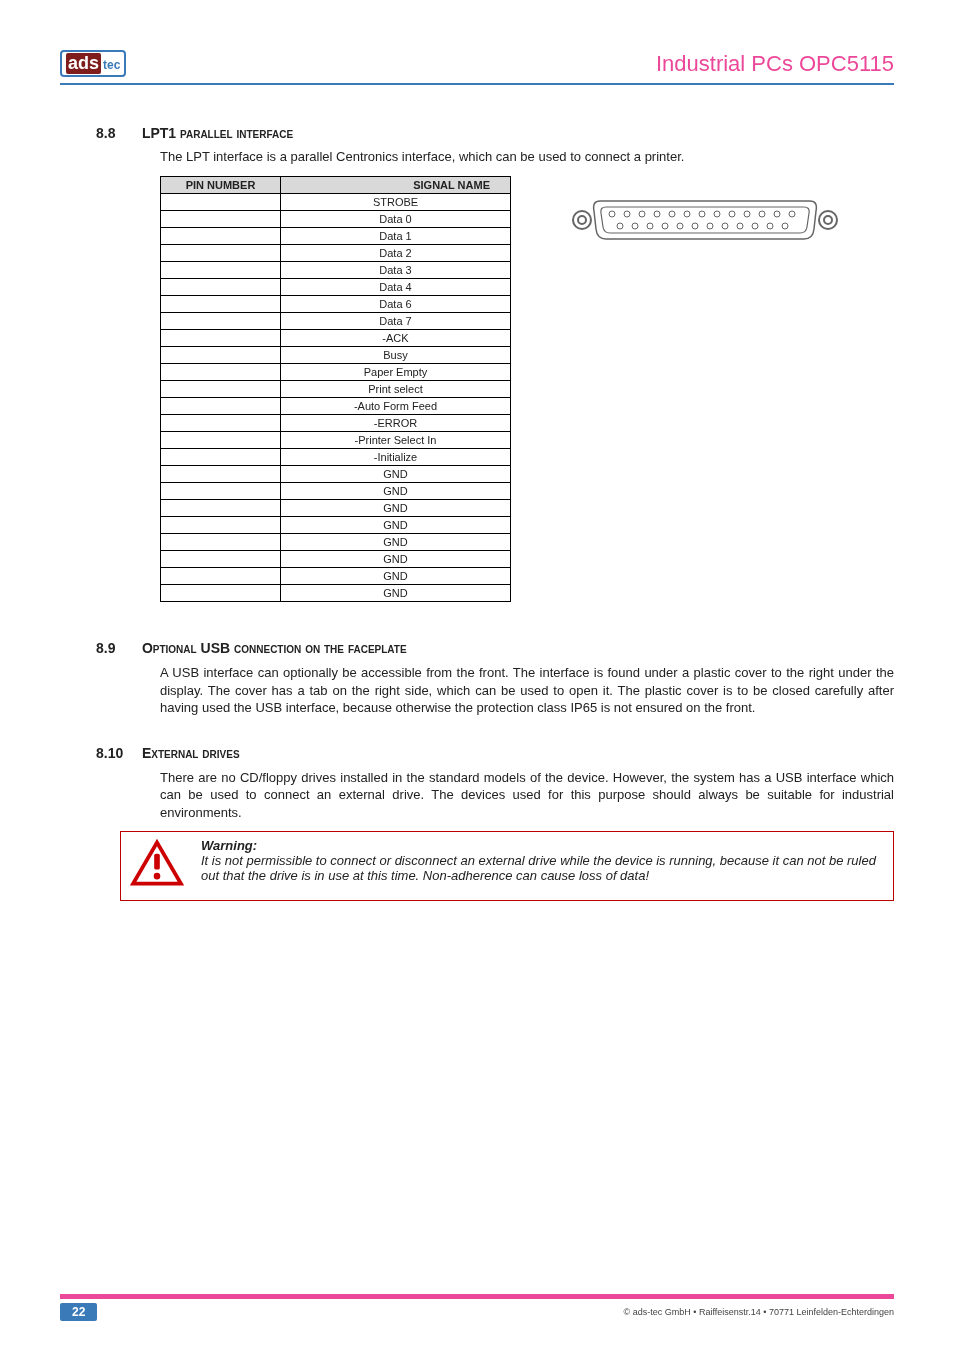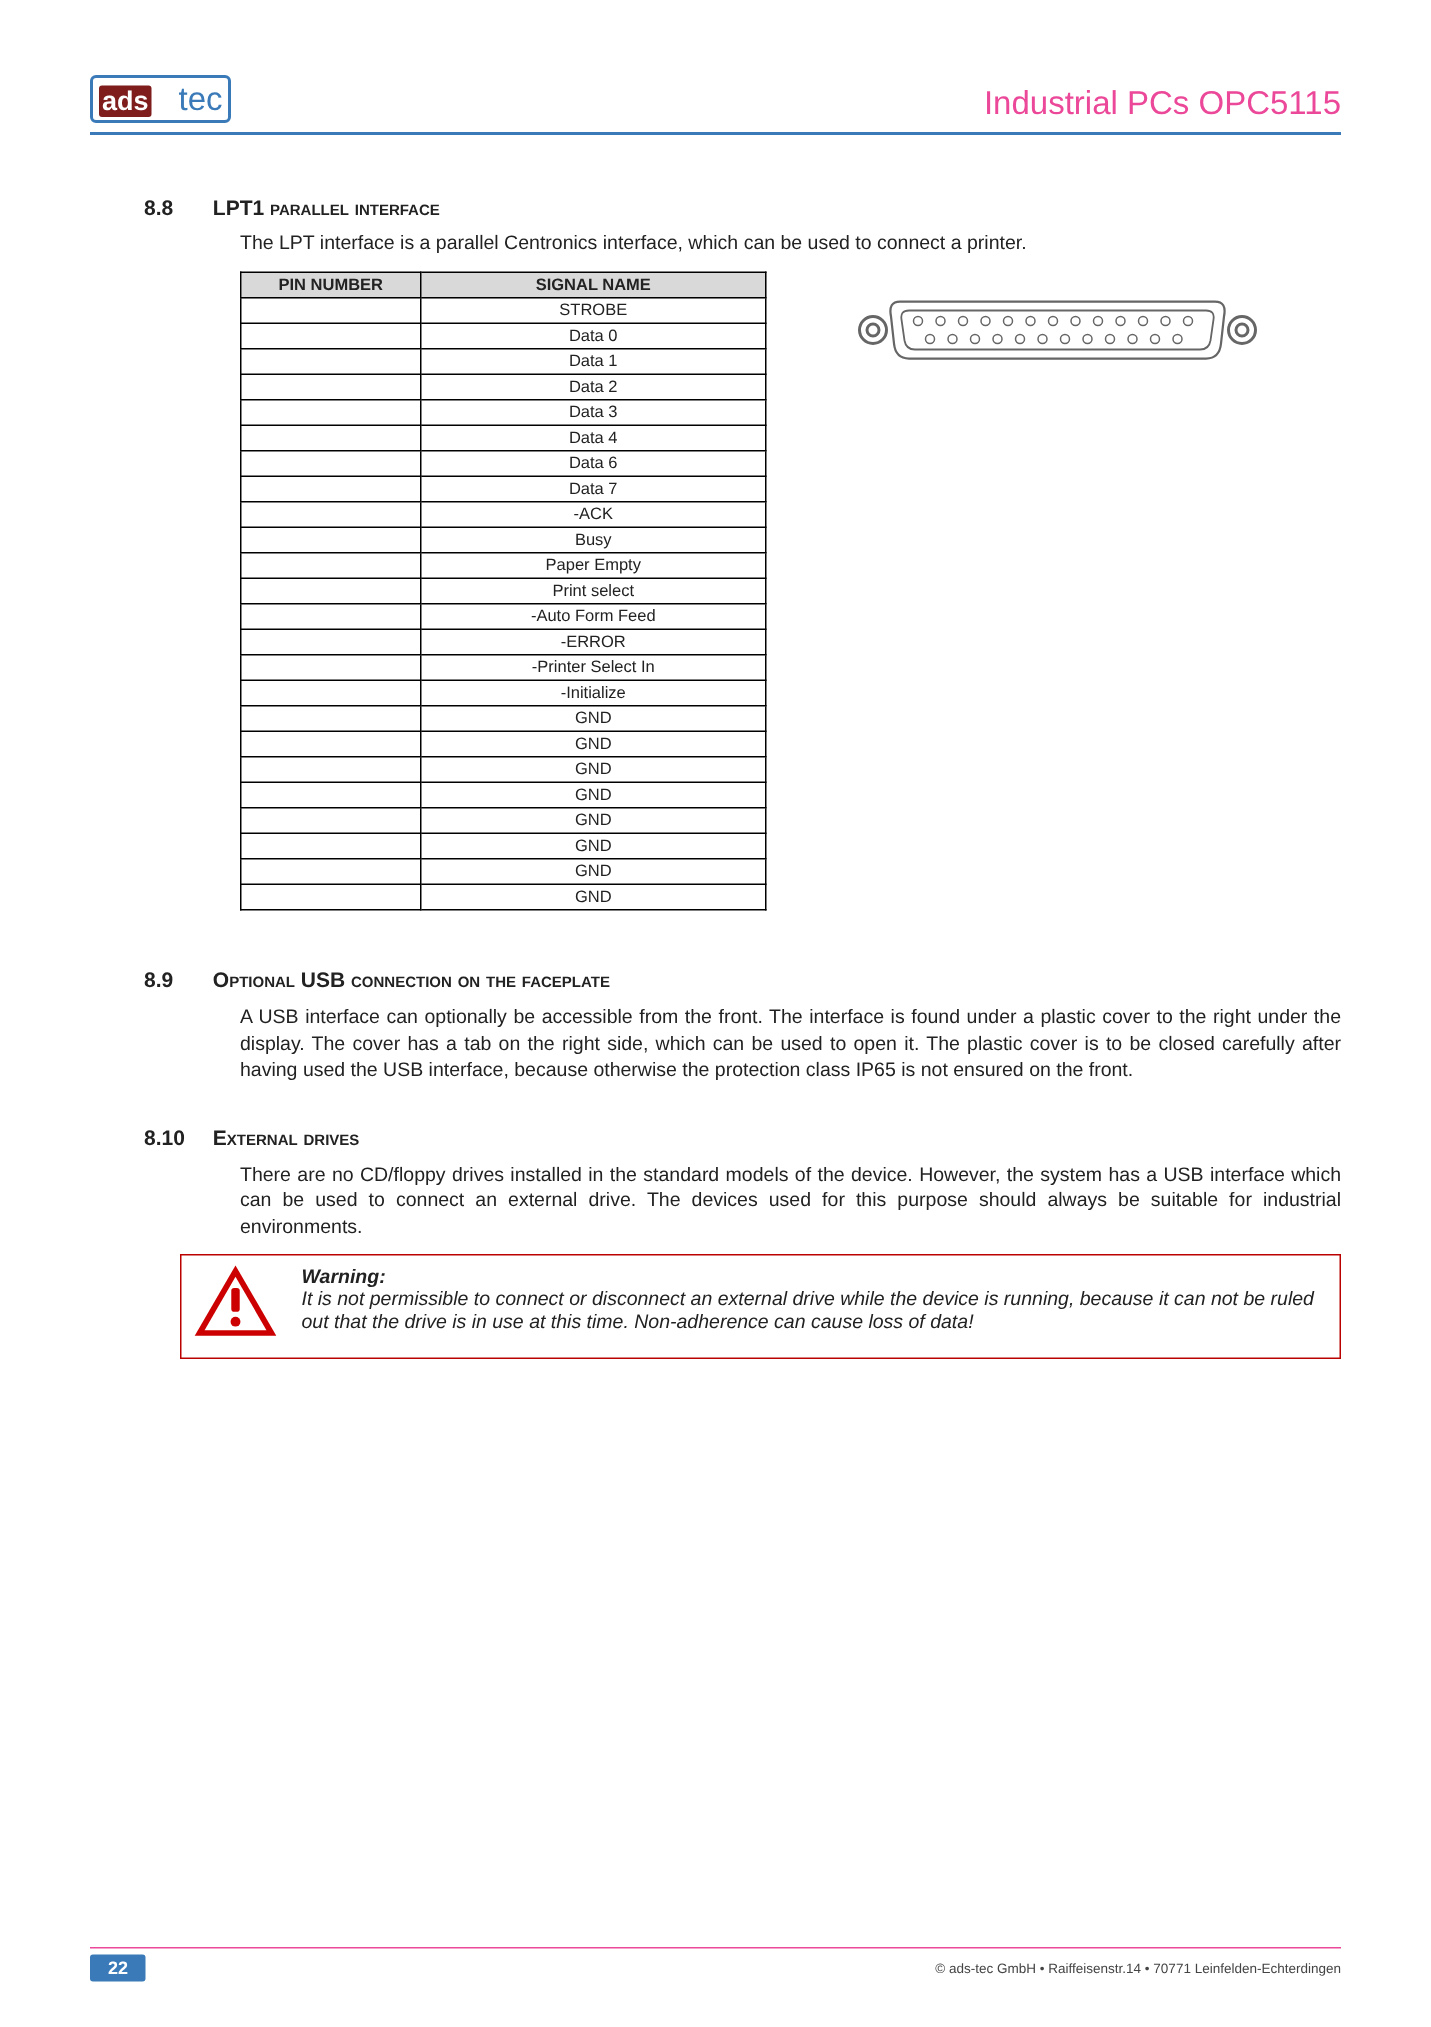--- a/index.html
+++ b/index.html
@@ -30,24 +30,24 @@
     }
     .logo-ads {
       font-weight: bold;
       color: #fff;
       background: #7f1d1d;
       padding: 0 2px;
       font-size: 18px;
       border-radius: 2px;
     }
     .logo-tec {
-      font-weight: normal;
+      font-weight: bold;
       color: #3a7ab8;
-      font-size: 22px;
-      padding-left: 18px;
+      font-size: 12px;
+      padding-left: 2px;
     }
     .doc-title {
       color: #ec4899;
       font-size: 22px;
     }
     .section-heading {
       font-weight: bold;
       color: #222;
       font-size: 14px;
       margin-top: 24px;
@@ -64,21 +64,21 @@
     table.pin-table th, table.pin-table td {
       border: 1px solid #000;
       padding: 2px 20px;
       text-align: center;
     }
     table.pin-table th {
       background: #d9d9d9;
       font-weight: bold;
     }
     table.pin-table th.pin-col { width: 120px; }
-    table.pin-table th.sig-col { width: 230px; }
+    table.pin-table th.sig-col { width: 230px; text-align: right; }
     table.pin-table td.pin-col { width: 120px; }
     table.pin-table td.sig-col { width: 230px; }
     .connector-svg { position: absolute; left: 570px; top: 195px; }
     .para { margin-left: 100px; text-align: justify; line-height: 1.35; }
     .warning-box {
       margin-top: 10px;
       margin-left: 60px;
       border: 1px solid #b00;
       padding: 6px 10px 6px 80px;
       position: relative;
@@ -91,21 +91,21 @@
       left: 6px; top: 4px;
       width: 60px; height: 54px;
     }
     .footer {
       position: absolute;
       bottom: 30px;
       left: 60px; right: 60px;
       display: flex;
       justify-content: space-between;
       align-items: center;
-      border-top: 1px solid #ec4899;
+      border-top: 5px solid #ec4899;
       padding-top: 4px;
       font-size: 9px;
       color: #444;
     }
     .page-badge {
       background: #3a7ab8;
       color: #fff;
       font-weight: bold;
       padding: 2px 12px;
       border-radius: 2px;

